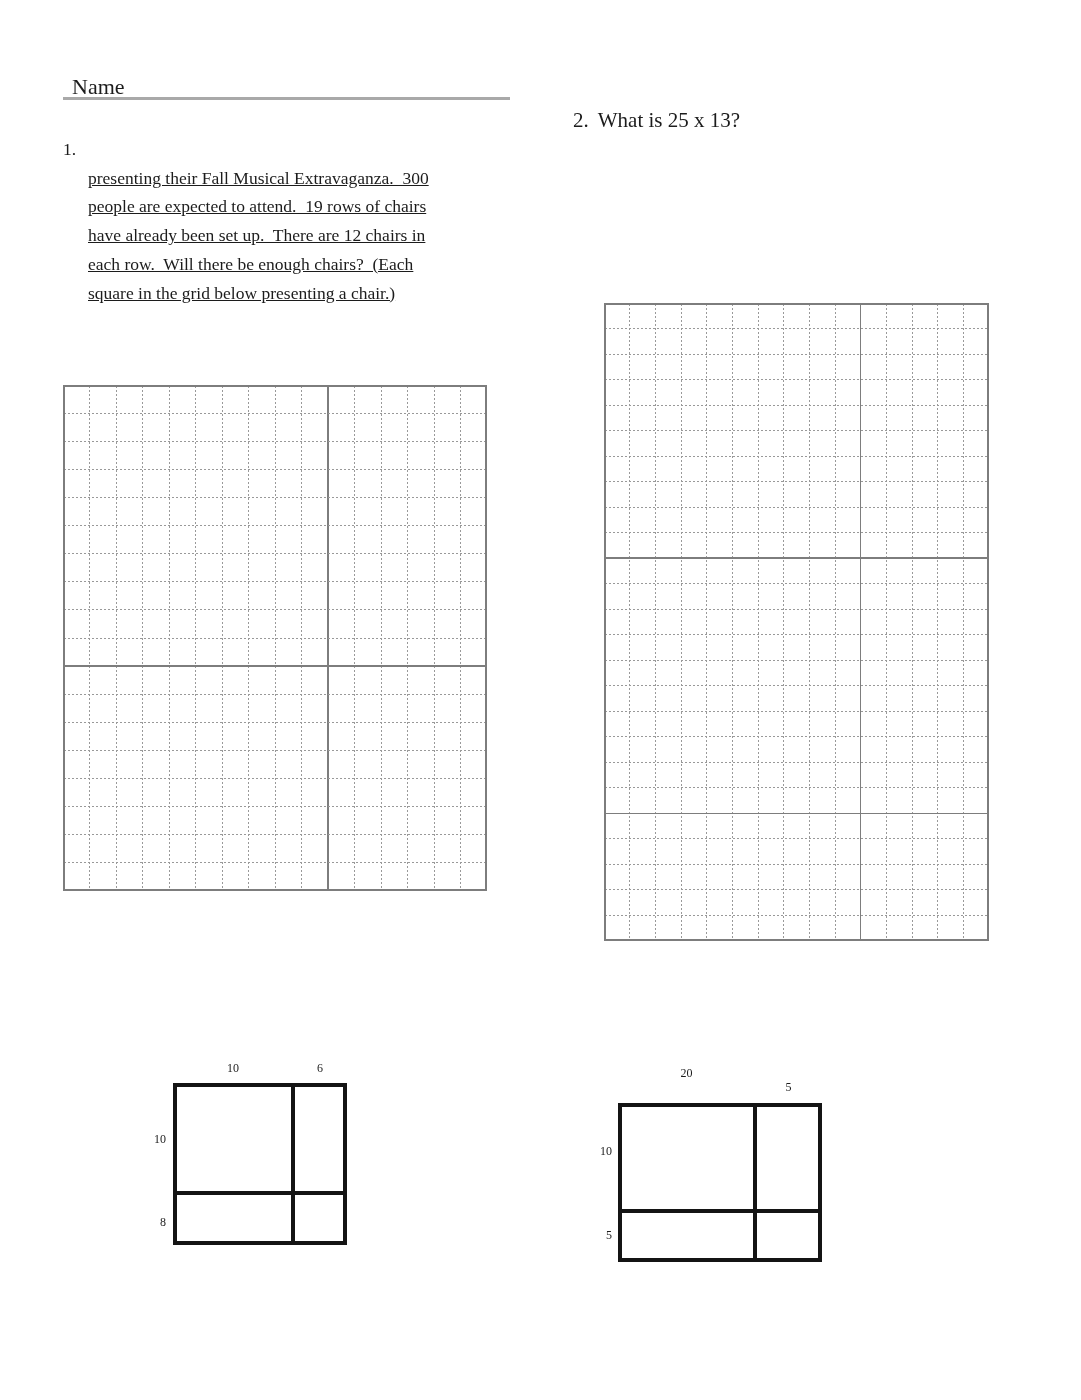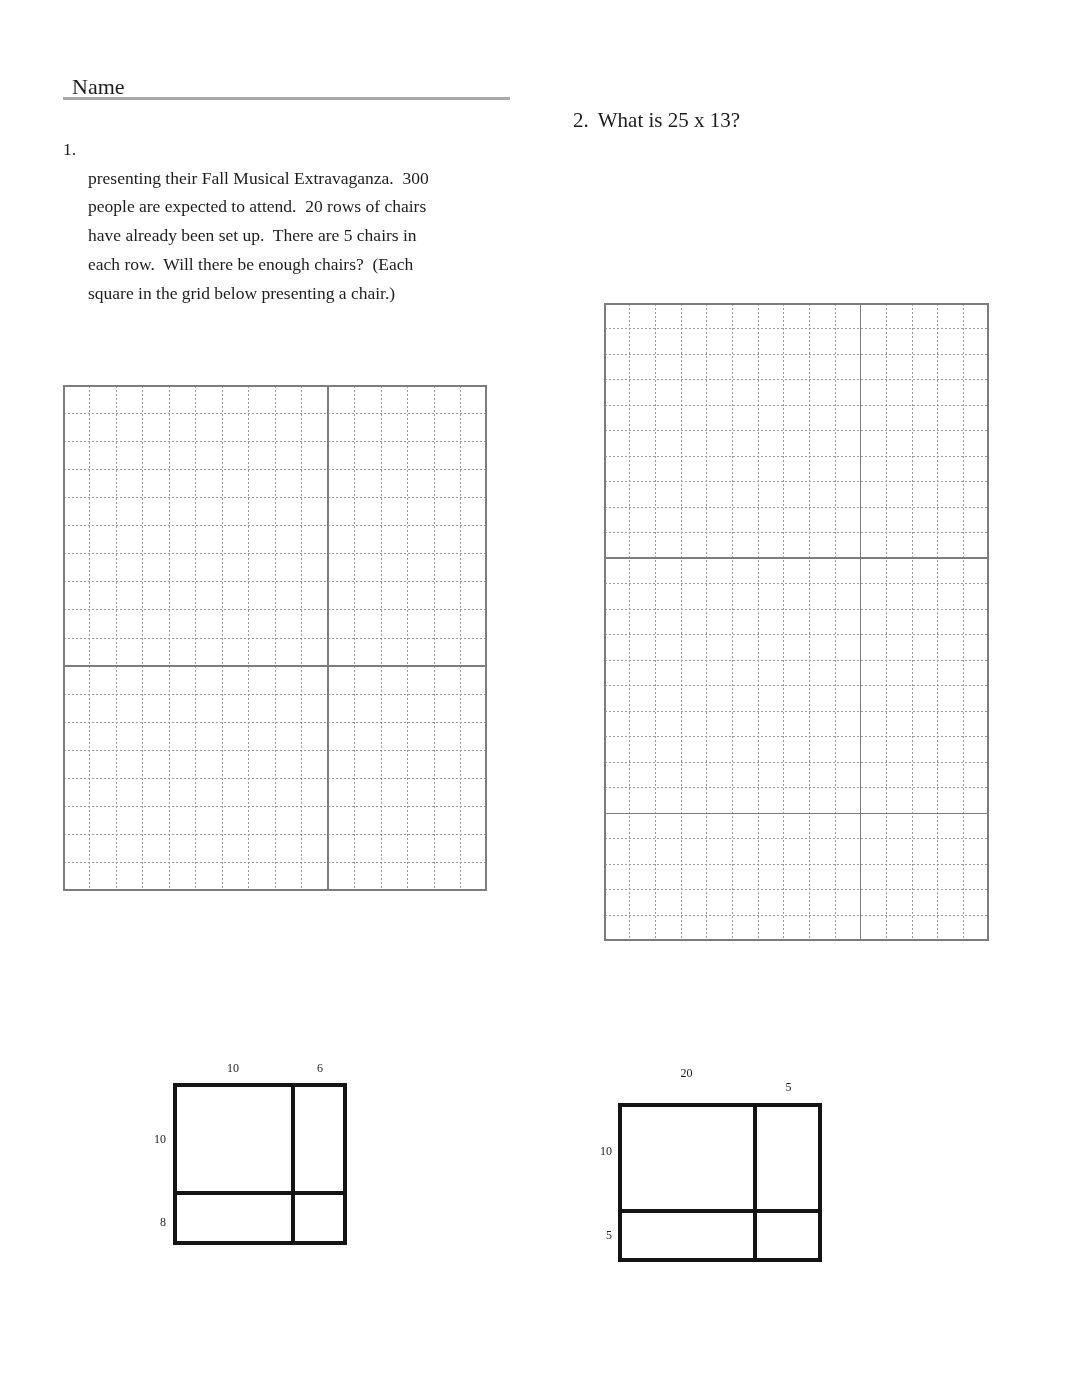--- a/index.html
+++ b/index.html
@@ -15,21 +15,21 @@
 
   
   .name-label{left:72px;top:74px;font-size:22px;}
   .name-underline{left:63px;top:97px;width:447px;height:3px;background:#a9a9a9;}
 
   
   .p1{left:63px;top:135px;font-size:17.5px;line-height:28.7px;}
   .p1 .row{display:flex;}
   .p1 .marker{width:25px;flex:0 0 25px;}
   .p1 .line{white-space:pre;}
-  .p1 .cont{margin-left:25px;}
+  .p1 .cont{margin-left:25px;text-decoration:underline;}
 
   
   .p2{left:573px;top:108px;font-size:21px;display:flex;}
   .p2 .marker{margin-right:9px;}
   .p2 .line{white-space:pre;}
 
   
   svg.grid{position:absolute;display:block;}
   .grid1{left:63px;top:385px;width:424px;height:506px;}
   .grid2{left:604px;top:303px;width:385px;height:638px;}
@@ -62,22 +62,22 @@
 <body>
 
 <div class="abs name-label">Name</div>
 <div class="abs name-underline"></div>
 
 <div class="abs p1">
   <div class="row">
     <span class="marker">1.</span>
   </div>
   <div class="line cont">presenting their Fall Musical Extravaganza.  300</div>
-  <div class="line cont">people are expected to attend.  20 rows of chairs</div>
-  <div class="line cont">have already been set up.  There are 5 chairs in</div>
+  <div class="line cont">people are expected to attend.  19 rows of chairs</div>
+  <div class="line cont">have already been set up.  There are 12 chairs in</div>
   <div class="line cont">each row.  Will there be enough chairs?  (Each</div>
   <div class="line cont">square in the grid below presenting a chair.)</div>
 </div>
 
 <div class="abs p2">
   <span class="marker">2.</span>
   <span class="line">What is 25 x 13?</span>
 </div>
 
 <svg class="grid grid1" viewBox="0 0 424 506">

